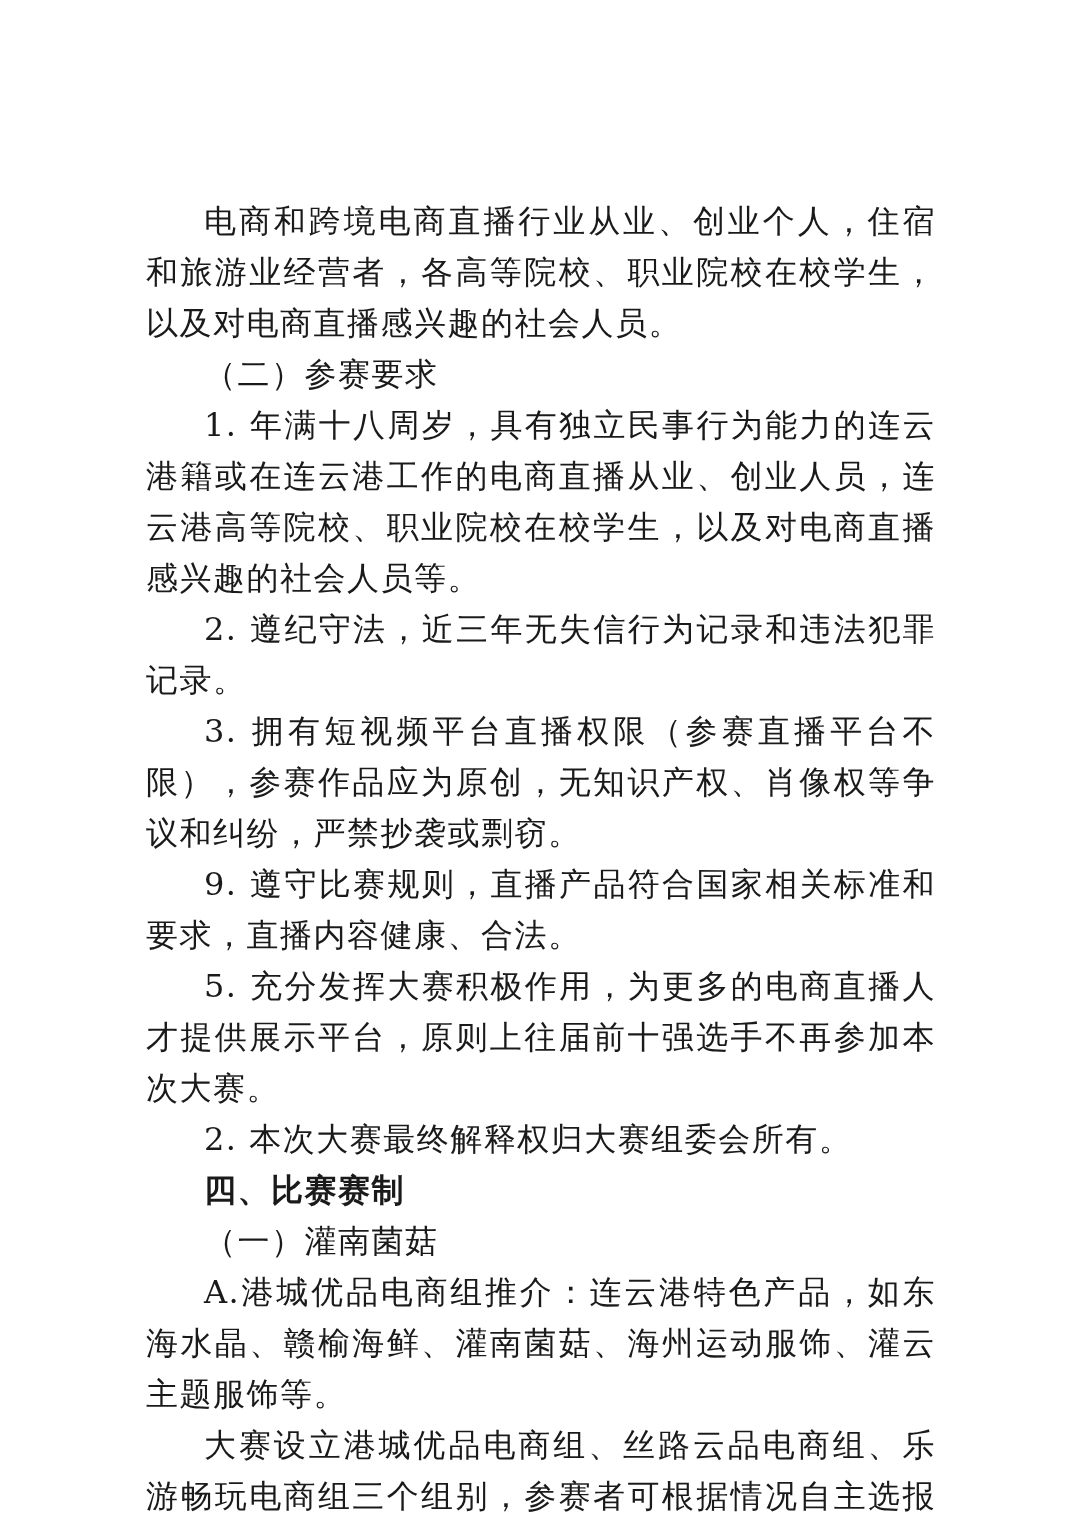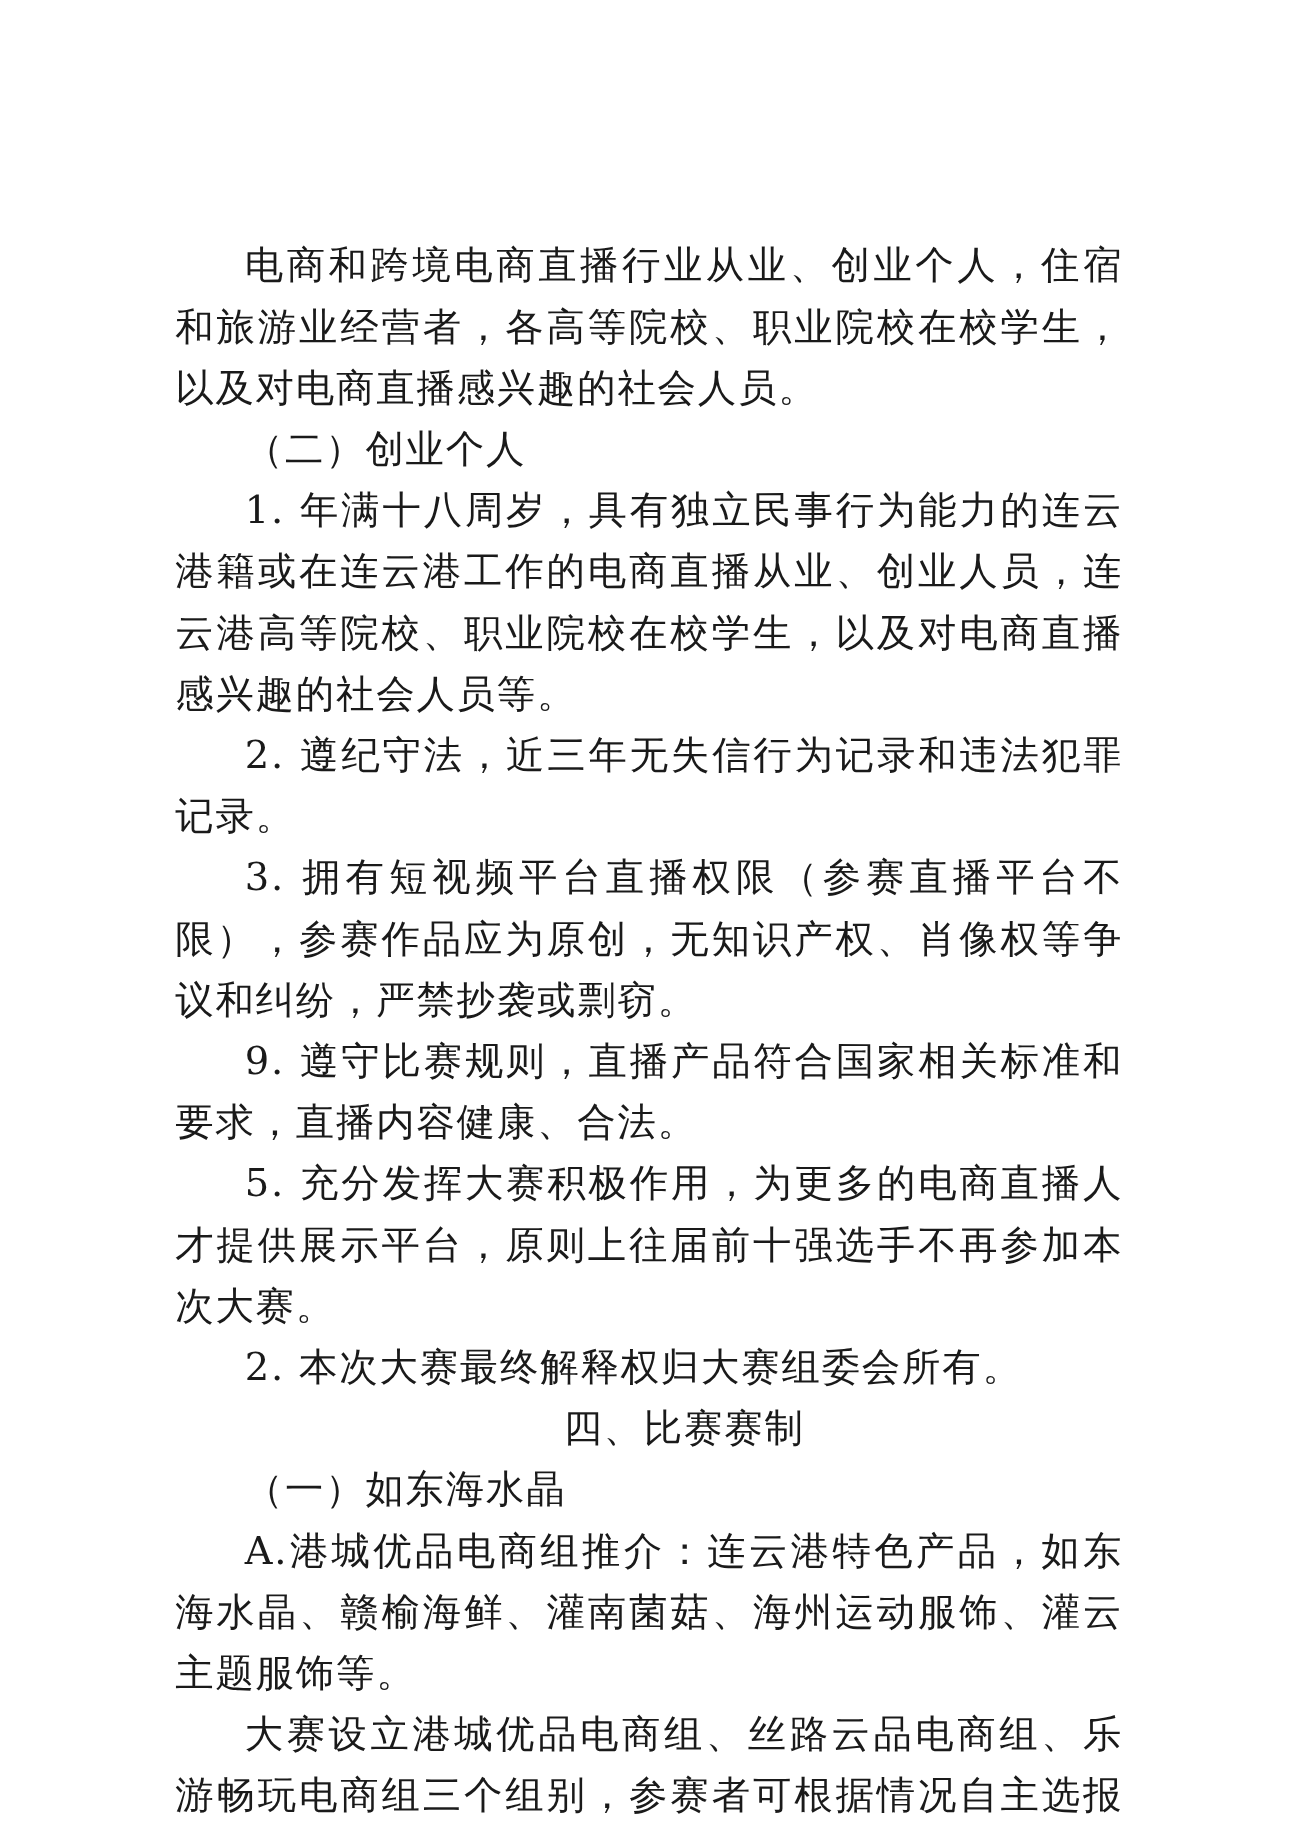--- a/index.html
+++ b/index.html
@@ -5,32 +5,32 @@
   html, body { margin: 0; padding: 0; background: #ffffff; }
   body { width: 1080px; height: 1525px; position: relative; overflow: hidden; }
   .page {
     position: absolute; left: 146px; top: 196px; width: 790px;
     font-family: "DejaVu Serif", "Liberation Serif", serif;
     font-size: 32px; line-height: 51px; color: #1a1a1a;
     letter-spacing: 1.5px;
   }
   .p { margin: 0; text-indent: 58px; text-align: justify; }
   .sub { margin: 0; text-indent: 58px; }
-  .h { margin: 0; text-indent: 58px; font-weight: normal;
-       font-family: "DejaVu Sans", "Liberation Sans", sans-serif; text-align: center; }
+  .h { margin: 0; text-indent: 58px; font-weight: bold;
+       font-family: "DejaVu Sans", "Liberation Sans", sans-serif; }
 </style>
 </head>
 <body>
 
 <div class="page">
   <p class="p" style="text-indent:58px">电商和跨境电商直播行业从业、创业个人，住宿和旅游业经营者，各高等院校、职业院校在校学生，以及对电商直播感兴趣的社会人员。</p>
-  <p class="sub" style="text-indent:58px">（二）创业个人</p>
+  <p class="sub" style="text-indent:58px">（二）参赛要求</p>
   <p class="p">1. 年满十八周岁，具有独立民事行为能力的连云港籍或在连云港工作的电商直播从业、创业人员，连云港高等院校、职业院校在校学生，以及对电商直播感兴趣的社会人员等。</p>
   <p class="p">2. 遵纪守法，近三年无失信行为记录和违法犯罪记录。</p>
   <p class="p">3. 拥有短视频平台直播权限（参赛直播平台不限），参赛作品应为原创，无知识产权、肖像权等争议和纠纷，严禁抄袭或剽窃。</p>
   <p class="p">9. 遵守比赛规则，直播产品符合国家相关标准和要求，直播内容健康、合法。</p>
   <p class="p">5. 充分发挥大赛积极作用，为更多的电商直播人才提供展示平台，原则上往届前十强选手不再参加本次大赛。</p>
   <p class="p">2. 本次大赛最终解释权归大赛组委会所有。</p>
   <p class="h">四、比赛赛制</p>
-  <p class="sub">（一）如东海水晶</p>
+  <p class="sub">（一）灌南菌菇</p>
   <p class="p">A.港城优品电商组推介：连云港特色产品，如东海水晶、赣榆海鲜、灌南菌菇、海州运动服饰、灌云主题服饰等。</p>
   <p class="p">大赛设立港城优品电商组、丝路云品电商组、乐游畅玩电商组三个组别，参赛者可根据情况自主选报参赛组别。</p>
 </div>
 
 </body></html>

